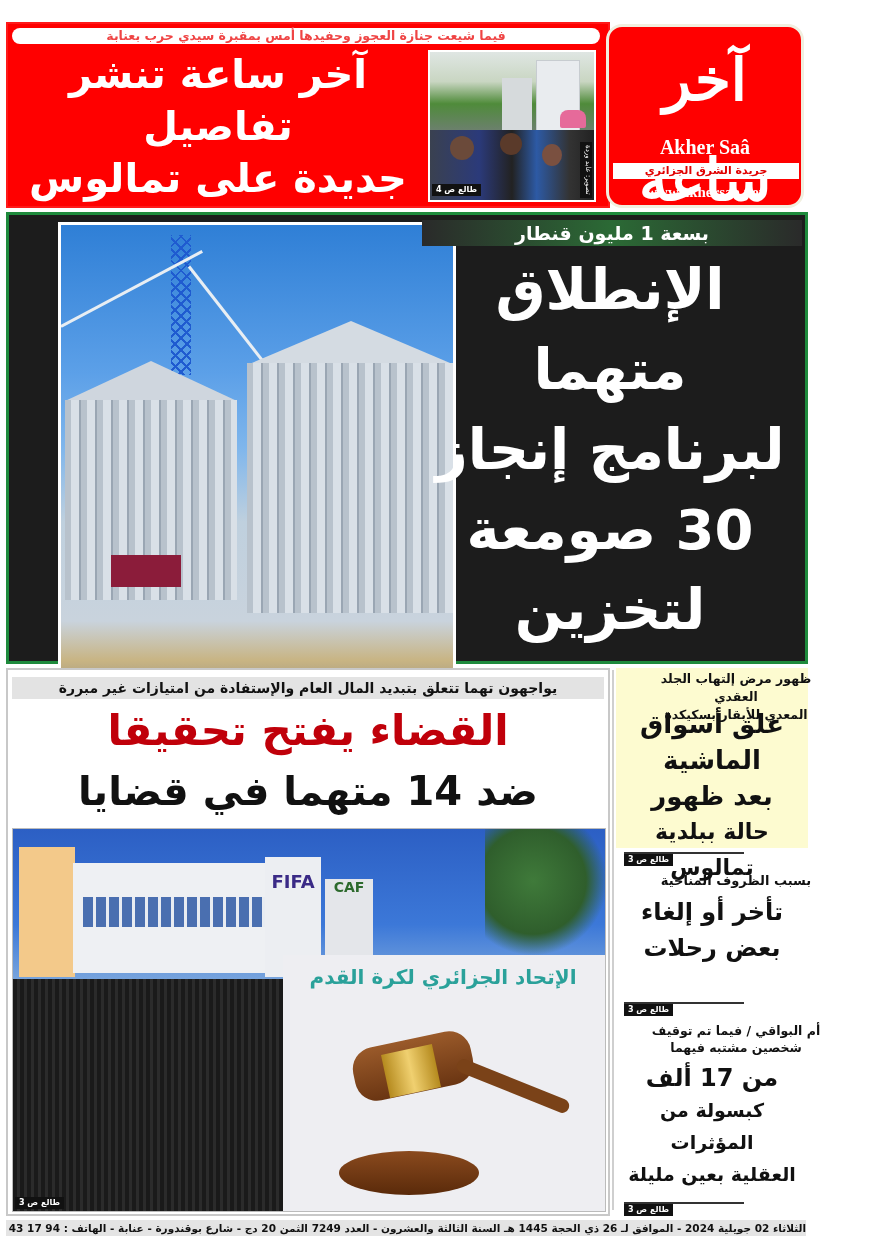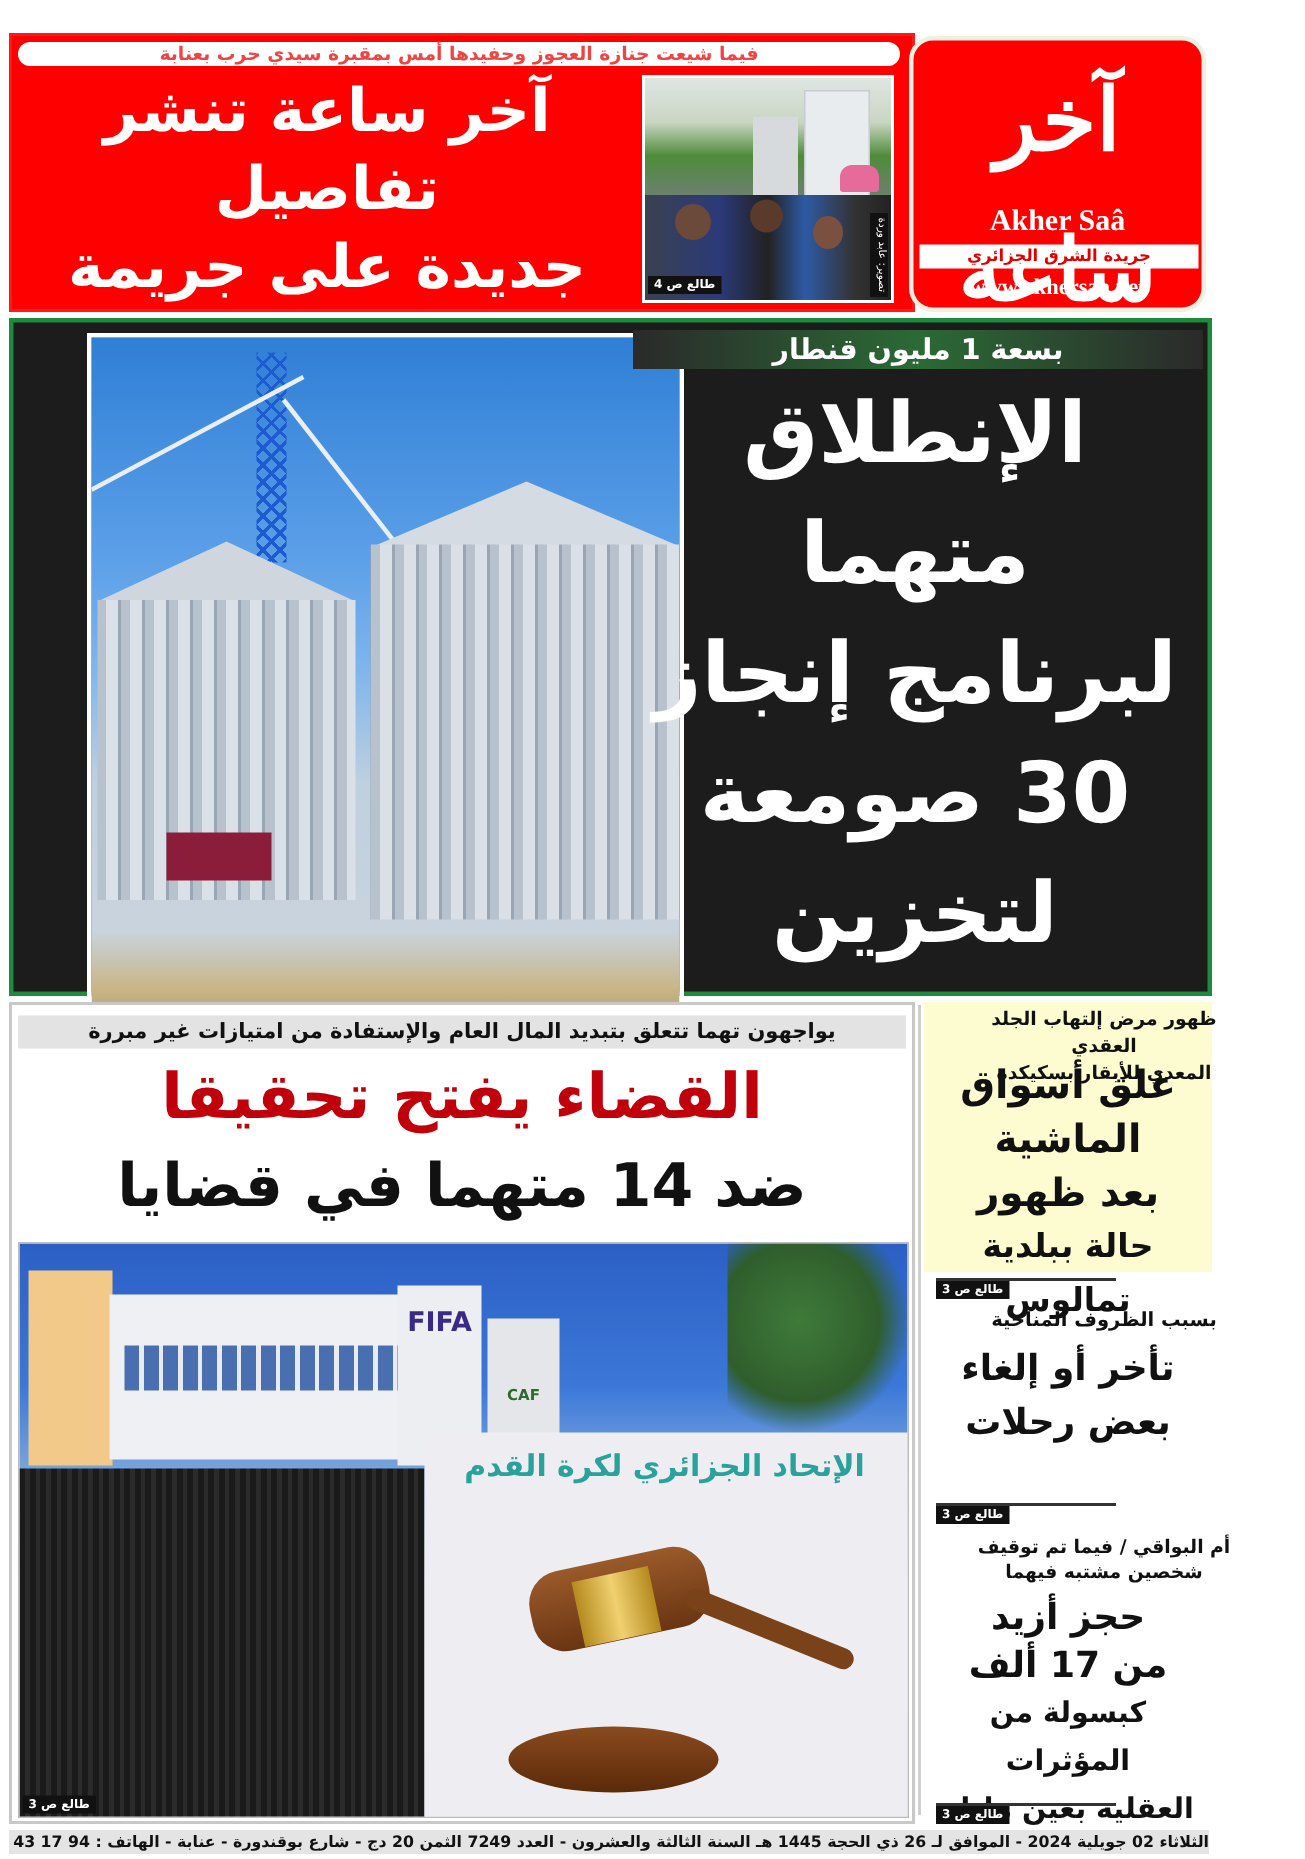--- a/index.html
+++ b/index.html
@@ -67,21 +67,21 @@
   #footer { left: 6px; top: 1220px; width: 800px; height: 16px; background: #e4e4e4; color: #111;
     font-weight: bold; font-size: 10.5px; line-height: 16px; text-align: center; white-space: nowrap; overflow: hidden; }
 </style>
 </head>
 <body>
 
 <div id="top-banner" class="abs"></div>
 <div id="top-kicker" class="abs">فيما شيعت جنازة العجوز وحفيدها أمس بمقبرة سيدي حرب بعنابة</div>
 <div id="top-headline" class="abs">
   <div>آخر ساعة تنشر تفاصيل</div>
-  <div>جديدة على جريمة</div>
+  <div>جديدة على تمالوس</div>
   <div>القتل بالصفصاف</div>
 </div>
 <div id="top-photo" class="abs">
 
   <div style="position:absolute;right:14px;top:8px;width:44px;height:120px;background:#e9ecef;border:1px solid #c7ccd0;"></div>
   <div style="position:absolute;right:62px;top:26px;width:30px;height:80px;background:#d6dadc;"></div>
 
   <div style="position:absolute;left:0;bottom:0;width:100%;height:70px;background:linear-gradient(90deg,#3a4150,#2b3a7a 30%,#222 50%,#2d5aa5 65%,#333 85%,#222);"></div>
   <div style="position:absolute;left:20px;bottom:40px;width:24px;height:24px;border-radius:50%;background:#6b4a3a;"></div>
   <div style="position:absolute;left:70px;bottom:45px;width:22px;height:22px;border-radius:50%;background:#5a3a2a;"></div>
@@ -127,21 +127,21 @@
 <div id="faf-section" class="abs"></div>
 <div id="faf-kicker" class="abs">يواجهون تهما تتعلق بتبديد المال العام والإستفادة من امتيازات غير مبررة</div>
 <div id="faf-headline-red" class="abs">القضاء يفتح تحقيقا</div>
 <div id="faf-headline-black" class="abs">ضد 14 متهما في قضايا الفساد بالفاف</div>
 <div id="faf-photo" class="abs">
 
   <div style="position:absolute;left:6px;top:18px;width:56px;height:130px;background:#f3c98a;"></div>
   <div style="position:absolute;left:60px;top:34px;width:200px;height:110px;background:#eef0f3;"></div>
   <div style="position:absolute;left:70px;top:68px;width:186px;height:30px;background:repeating-linear-gradient(90deg,#4a6fb0 0 10px,#e8ecf2 10px 13px);"></div>
   <div style="position:absolute;left:252px;top:28px;width:56px;height:120px;background:#eceef2;color:#3a2a86;font-weight:bold;font-size:18px;text-align:center;padding-top:14px;direction:ltr;font-family:'DejaVu Sans',sans-serif;">FIFA</div>
-  <div style="position:absolute;left:312px;top:50px;width:48px;height:98px;background:#e4e6ea;color:#2d6a2d;font-weight:bold;font-size:10px;text-align:center;padding-top:46px;direction:ltr;">CAF</div>
+  <div style="position:absolute;left:312px;top:50px;width:48px;height:98px;background:#e4e6ea;color:#2d6a2d;font-weight:bold;font-size:14px;text-align:center;direction:ltr;">CAF</div>
 
   <div style="position:absolute;right:0;top:0;width:120px;height:130px;background:radial-gradient(circle at 40% 40%,#3f7a3a,#2f5e2c 50%,transparent 70%);"></div>
 
   <div style="position:absolute;left:0;top:150px;width:270px;height:234px;background:repeating-linear-gradient(90deg,#1a1a1a 0 4px,#2b2b2b 4px 7px);"></div>
 
   <div style="position:absolute;left:270px;top:126px;width:326px;height:260px;background:#eeeef2;"></div>
   <div style="position:absolute;left:280px;top:136px;width:300px;height:50px;color:#2aa19a;font-weight:bold;font-size:20px;line-height:25px;text-align:center;">الإتحاد الجزائري لكرة القدم</div>
 
   <div style="position:absolute;left:340px;top:210px;width:120px;height:54px;border-radius:22px;background:linear-gradient(180deg,#9a5a2a,#6a3512);transform:rotate(-12deg);"></div>
   <div style="position:absolute;left:372px;top:220px;width:52px;height:44px;background:linear-gradient(90deg,#b58a1e,#f0d070,#b58a1e);transform:rotate(-12deg);"></div>
@@ -174,21 +174,20 @@
   <div>بعض رحلات</div>
 </div>
 <div class="brief-rule" style="left:624px;top:1002px;width:120px;"></div>
 <div class="page-tag" style="left:624px;top:1004px;">طالع ص 3</div>
 
 <div class="brief-kicker" style="left:616px;top:1022px;width:192px;font-size:12.5px;line-height:17px;">
   <div>أم البواقي / فيما تم توقيف</div>
   <div>شخصين مشتبه فيهما</div>
 </div>
 <div class="brief-headline" style="left:616px;top:1062px;width:192px;font-size:24px;line-height:32px;">
-  <div>حجز أزيد</div>
   <div>من 17 ألف</div>
   <div style="font-size:19px;">كبسولة من المؤثرات</div>
   <div style="font-size:19px;">العقلية بعين مليلة</div>
 </div>
 <div class="brief-rule" style="left:624px;top:1202px;width:120px;"></div>
 <div class="page-tag" style="left:624px;top:1204px;">طالع ص 3</div>
 
 <div id="footer" class="abs">الثلاثاء 02 جويلية 2024 - الموافق لـ 26 ذي الحجة 1445 هـ السنة الثالثة والعشرون - العدد 7249 الثمن 20 دج - شارع بوقندورة - عنابة - الهاتف : 94 17 43 038 / 91 17 43 038</div>
 
 </body></html>

